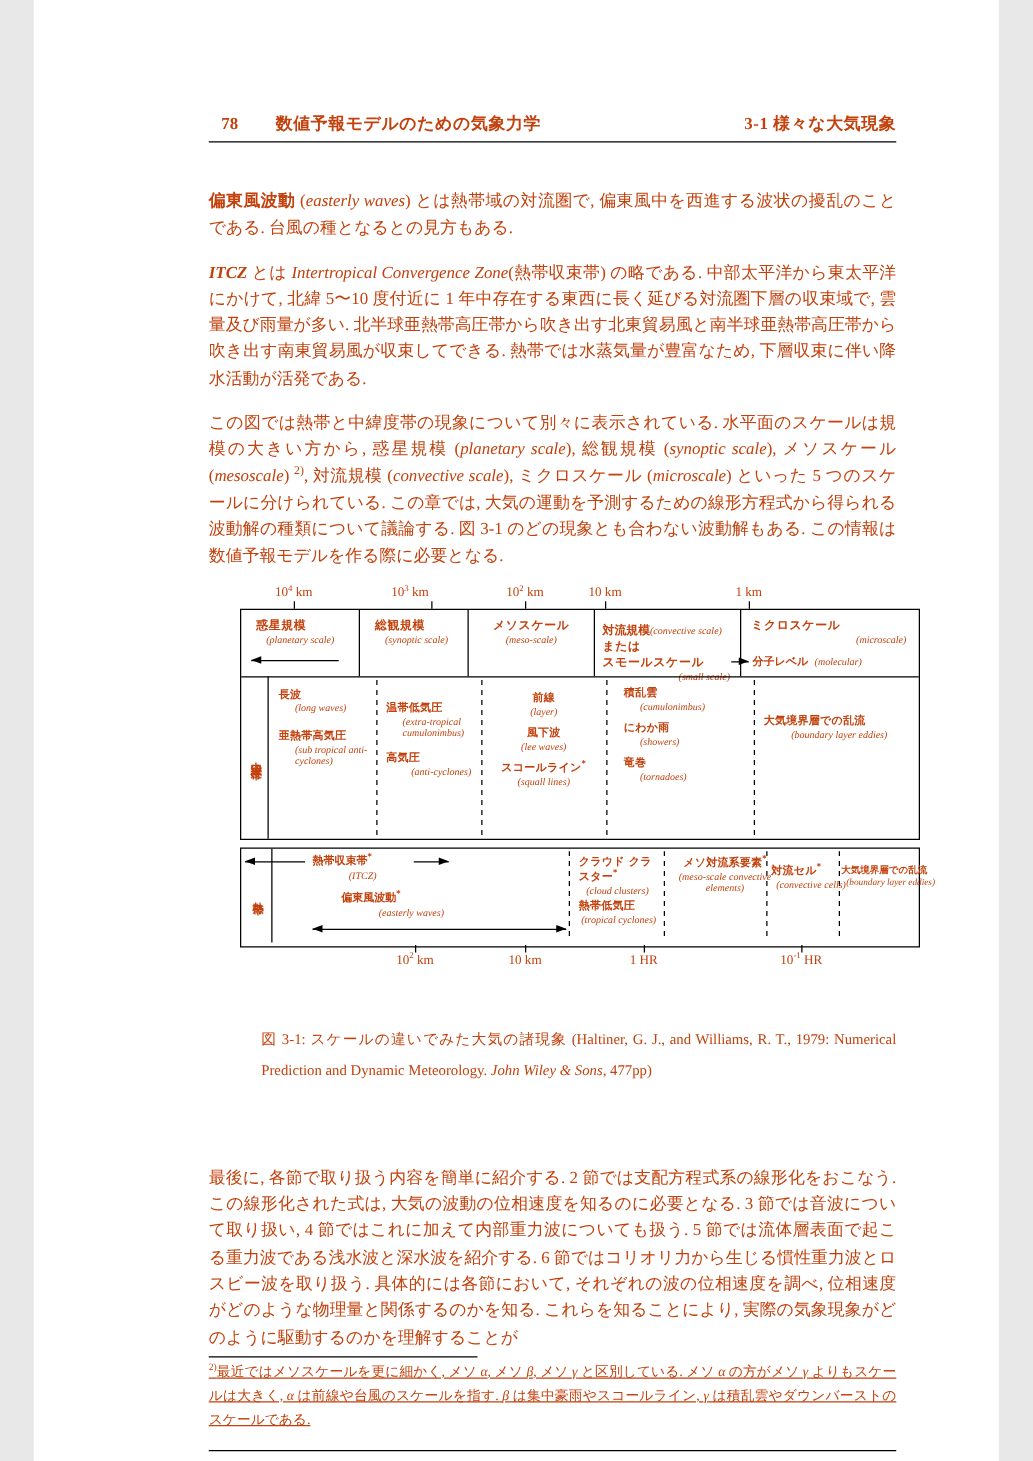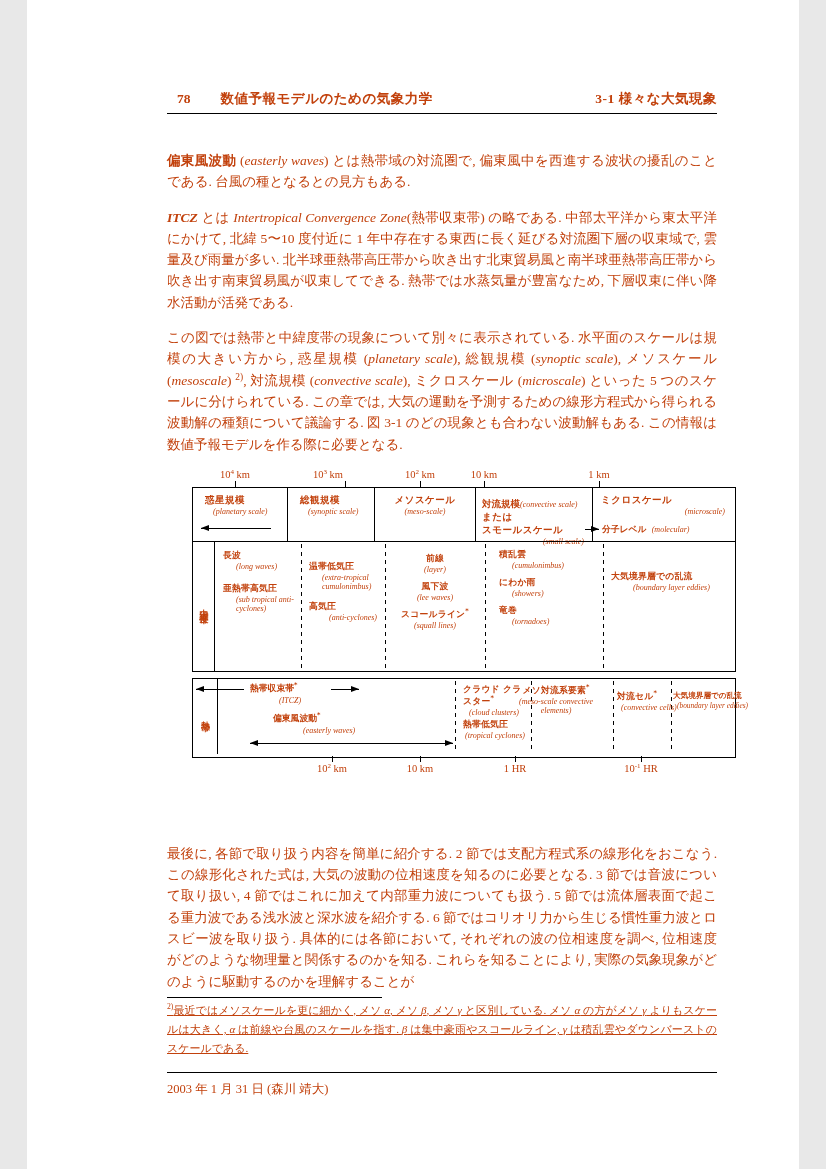--- a/index.html
+++ b/index.html
@@ -227,21 +227,21 @@
         <div class="fitem" style="margin-bottom:2px">
           <span class="fjp" style="padding-right:4px"><span>クラウド クラスター</span><sup class="fmark">*</sup></span>
           <span class="fen" style="padding-left:6px;white-space:nowrap">(cloud clusters)</span>
         </div>
         <div class="fitem">
           <span class="fjp">熱帯低気圧</span>
           <span class="fen" style="padding-left:2px;white-space:nowrap">(tropical cyclones)</span>
         </div>
       </div>
 
-      <div class="cell center" style="left:322px;top:0;width:82px;height:75px;padding:6px 0 0 0">
+      <div class="cell center" style="left:346px;top:0;width:82px;height:75px;padding:6px 0 0 0">
         <div class="fitem">
           <span class="fjp"><span>メソ対流系要素</span><sup class="fmark">*</sup></span>
           <span class="fen">(meso-scale convective elements)</span>
         </div>
       </div>
 
       <div class="cell" style="left:420px;top:0;width:58px;height:75px;padding:12px 0 0 4px">
         <div class="fitem">
           <span class="fjp"><span>対流セル</span><sup class="fmark">*</sup></span>
           <span class="fen" style="padding-left:4px;white-space:nowrap">(convective cells)</span>
@@ -259,20 +259,21 @@
     <div class="tick tickbot" style="left:140px"></div>
     <div class="tick tickbot" style="left:228px"></div>
     <div class="tick tickbot" style="left:323px"></div>
     <div class="tick tickbot" style="left:449px"></div>
     <span class="axlabelb" style="left:140px"><span>10</span><sup>2</sup><span> km</span></span>
     <span class="axlabelb" style="left:228px"><span>10</span><sup></sup><span> km</span></span>
     <span class="axlabelb" style="left:323px"><span>1</span><sup></sup><span> HR</span></span>
     <span class="axlabelb" style="left:449px"><span>10</span><sup>-1</sup><span> HR</span></span>
   </div>
 
+  <p class="caption"><span>図 3-1: </span><span>スケールの違いでみた大気の諸現象 (Haltiner, G. J., and Williams, R. T., 1979: Numerical Prediction and Dynamic Meteorology. </span><span class="sg-i">John Wiley &amp; Sons</span><span>, 477pp)</span></p>
 
   <p class="body p4"><span>最後に, 各節で取り扱う内容を簡単に紹介する. 2 節では支配方程式系の線形化をおこなう. この線形化された式は, 大気の波動の位相速度を知るのに必要となる. 3 節では音波について取り扱い, 4 節ではこれに加えて内部重力波についても扱う. 5 節では流体層表面で起こる重力波である浅水波と深水波を紹介する. 6 節ではコリオリ力から生じる慣性重力波とロスビー波を取り扱う. 具体的には各節において, それぞれの波の位相速度を調べ, 位相速度がどのような物理量と関係するのかを知る. これらを知ることにより, 実際の気象現象がどのように駆動するのかを理解することが</span></p>
 
   <div class="fnrule"></div>
   <p class="footnote"><span class="sg-sup">2)</span><span>最近ではメソスケールを更に細かく, メソ </span><span class="sg-i">α</span><span>, メソ </span><span class="sg-i">β</span><span>, メソ </span><span class="sg-i">γ</span><span> と区別している. メソ </span><span class="sg-i">α</span><span> の方がメソ </span><span class="sg-i">γ</span><span> よりもスケールは大きく, </span><span class="sg-i">α</span><span> は前線や台風のスケールを指す. </span><span class="sg-i">β</span><span> は集中豪雨やスコールライン, </span><span class="sg-i">γ</span><span> は積乱雲やダウンバーストのスケールである.</span></p>
 
   <hr class="footrule">
   <p class="pagefoot">2003 年 1 月 31 日 (森川 靖大)</p>
 
 </div>

